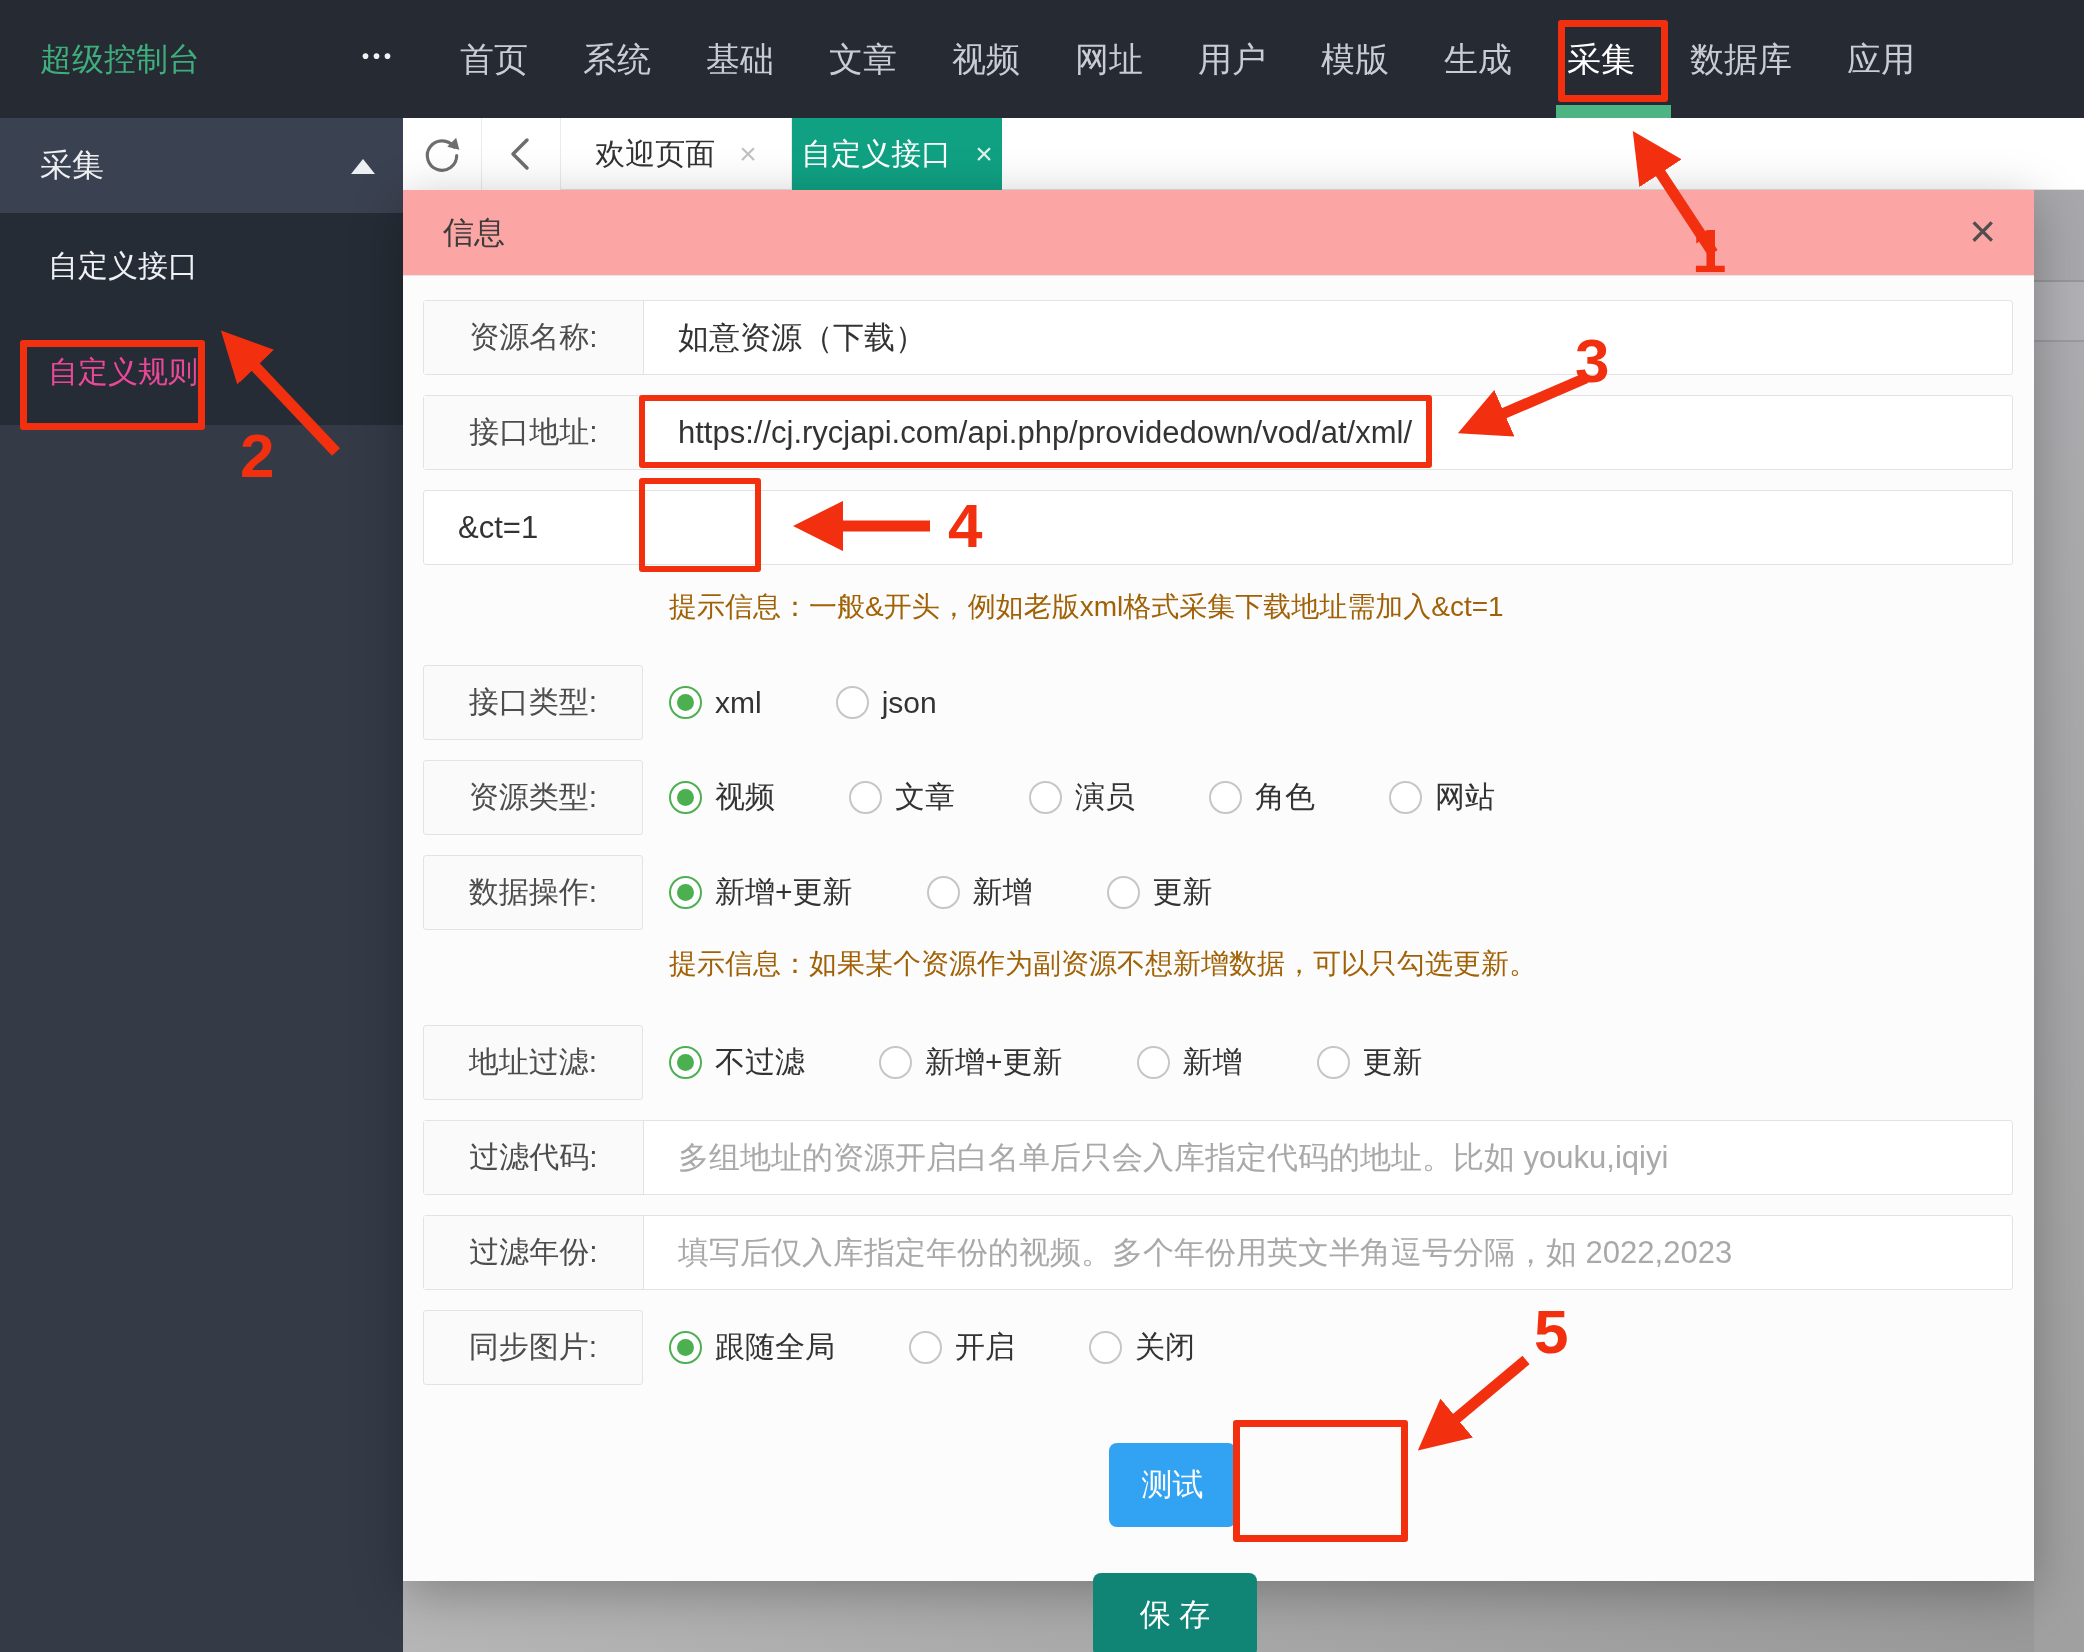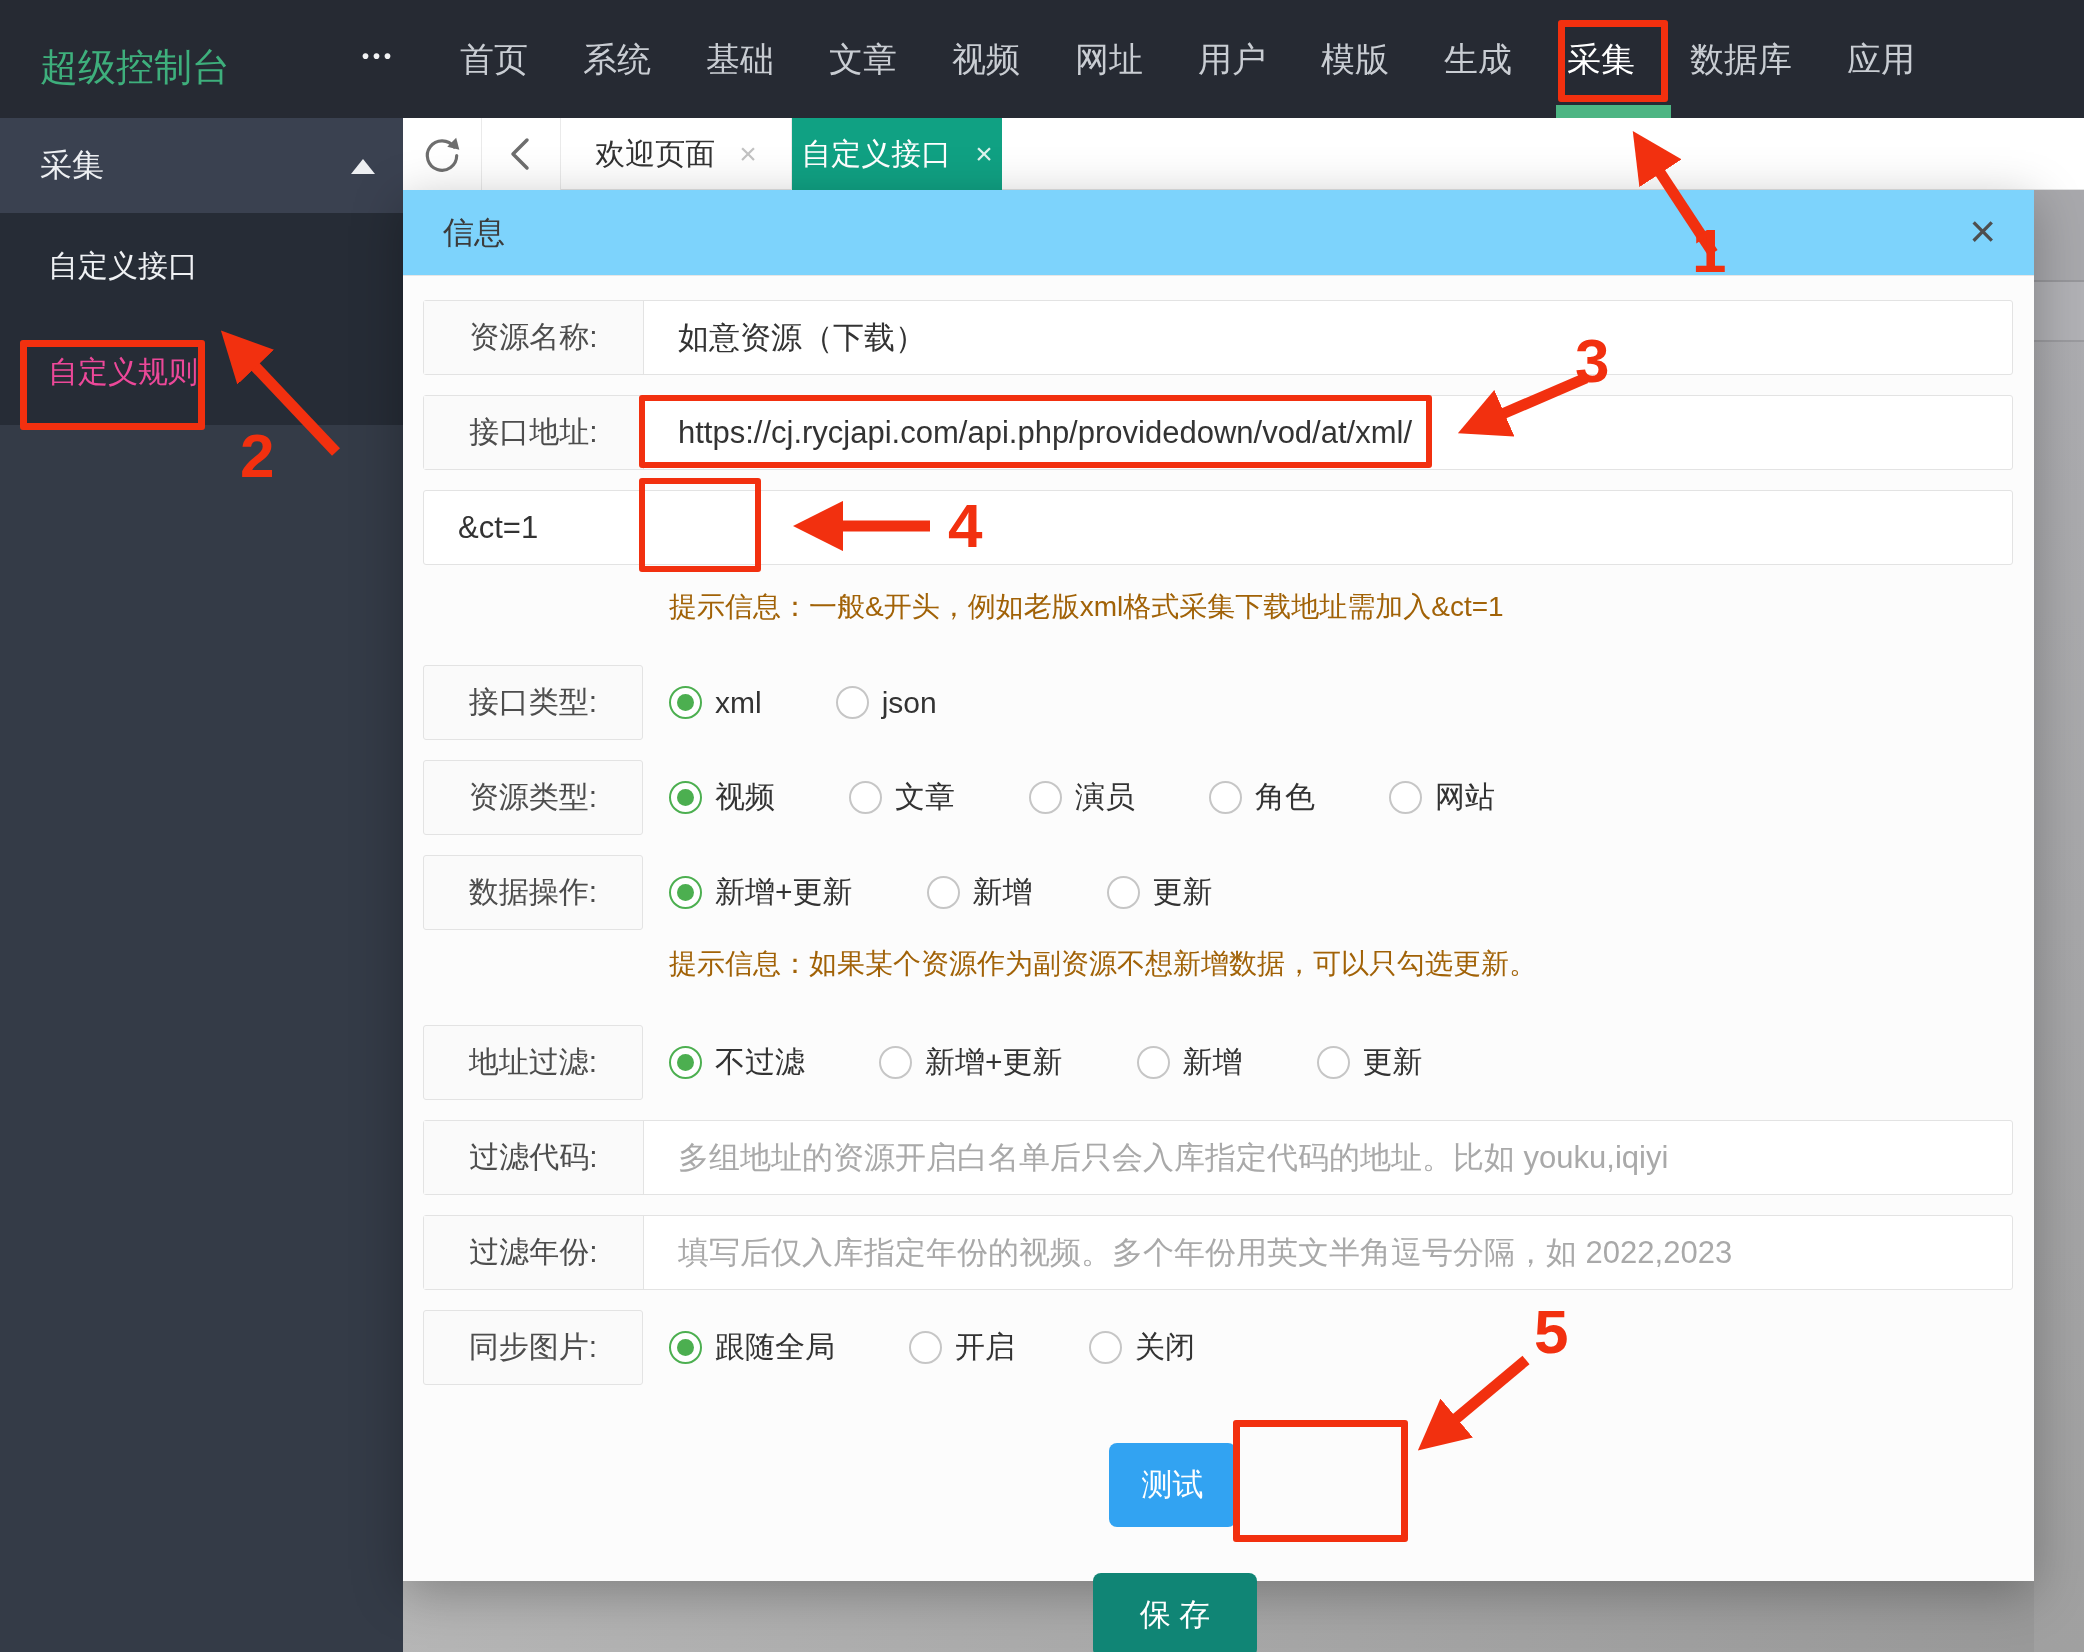--- a/index.html
+++ b/index.html
@@ -3,21 +3,21 @@
 <meta charset="utf-8">
 <style>
   * { margin:0; padding:0; box-sizing:border-box; }
   html,body { width:2084px; height:1652px; overflow:hidden;
     font-family:"Liberation Sans","DejaVu Sans",sans-serif; background:#fff; }
   #stage { position:relative; width:2084px; height:1652px; }
 
   
   #navbar { position:absolute; left:0; top:0; width:2084px; height:118px; background:#262A33; }
   .brand { position:absolute; left:40px; top:0; height:118px; line-height:118px;
-    font-size:38px; font-weight:500; color:#3EAF7C;margin-top:8px; }
+    font-size:32px; font-weight:500; color:#3EAF7C; }
   .nav-more { position:absolute; left:362px; top:0; height:118px; line-height:112px;
     font-size:20px; font-weight:bold; letter-spacing:4px; color:#F2F3F5; }
   .nav-items { position:absolute; left:460px; top:0; height:118px; display:flex; gap:55px; }
   .nav-item { height:118px; line-height:118px; font-size:34px; color:#C9CDD3; white-space:nowrap; cursor:pointer; }
   .nav-item.active { color:#FFFFFF; }
   .nav-underline { position:absolute; left:1556px; top:105px; width:115px; height:13px; background:#4DB583; }
 
   
   #sidebar { position:absolute; left:0; top:118px; width:403px; height:1534px; background:#343B47; }
   .side-head { position:relative; width:403px; height:95px; background:#3A4150; }
@@ -48,21 +48,21 @@
   #bottom-grey { position:absolute; left:403px; top:1581px; width:1681px; height:71px;
     background:linear-gradient(100deg,#B6B6B6,#989898); }
   #right-strip { position:absolute; left:2034px; top:190px; width:50px; height:1462px;
     background:linear-gradient(#AEAEB2,#A0A0A0); }
   .strip-a { height:92px; background:#A8A8AC; border-bottom:2px solid #97979B; }
   .strip-b { height:60px; background:#B1B1B5; border-bottom:2px solid #9B9B9F; }
 
   
   #dialog { position:absolute; left:403px; top:190px; width:1631px; height:1391px;
     background:#FCFCFC; box-shadow:0 12px 48px rgba(0,0,0,0.28); }
-  .dlg-head { position:absolute; left:0; top:0; width:100%; height:86px; background:#7dd3fc;
+  .dlg-head { position:absolute; left:0; top:0; width:100%; height:86px; background:#fca5a5;
     border-bottom:1px solid #E6E6E6; }
   .dlg-title { position:absolute; left:40px; top:0; height:86px; line-height:86px; font-size:31px; color:#3B3B3B; }
   .dlg-close { position:absolute; right:30px; top:0; height:86px; line-height:82px; font-size:46px;
     color:#4E4E4E; cursor:pointer; padding:0 8px; }
 
   .frow { position:absolute; left:20px; width:1590px; height:75px; display:flex;
     border:1px solid #E3E3E3; border-radius:3px; background:#fff; }
   .flabel { width:220px; background:#FAFAFA; border-right:1px solid #E3E3E3;
     display:flex; align-items:center; justify-content:center; font-size:30px; color:#4D4D4D; }
   .finput { flex:1; border:none; outline:none; background:transparent; padding:0 34px;

